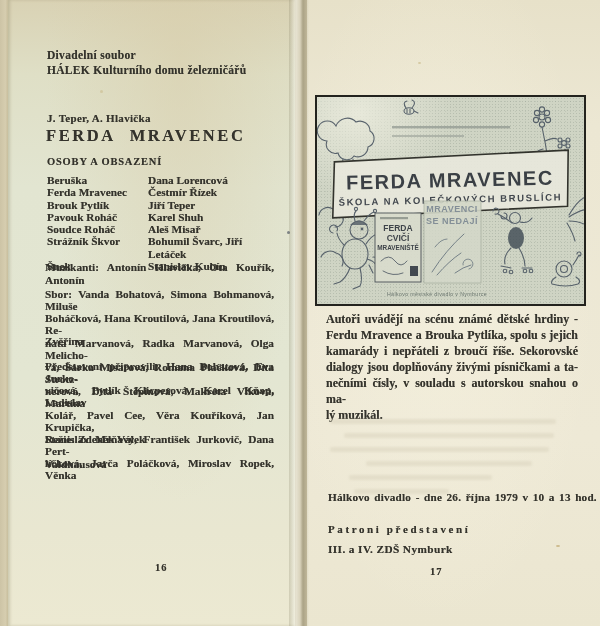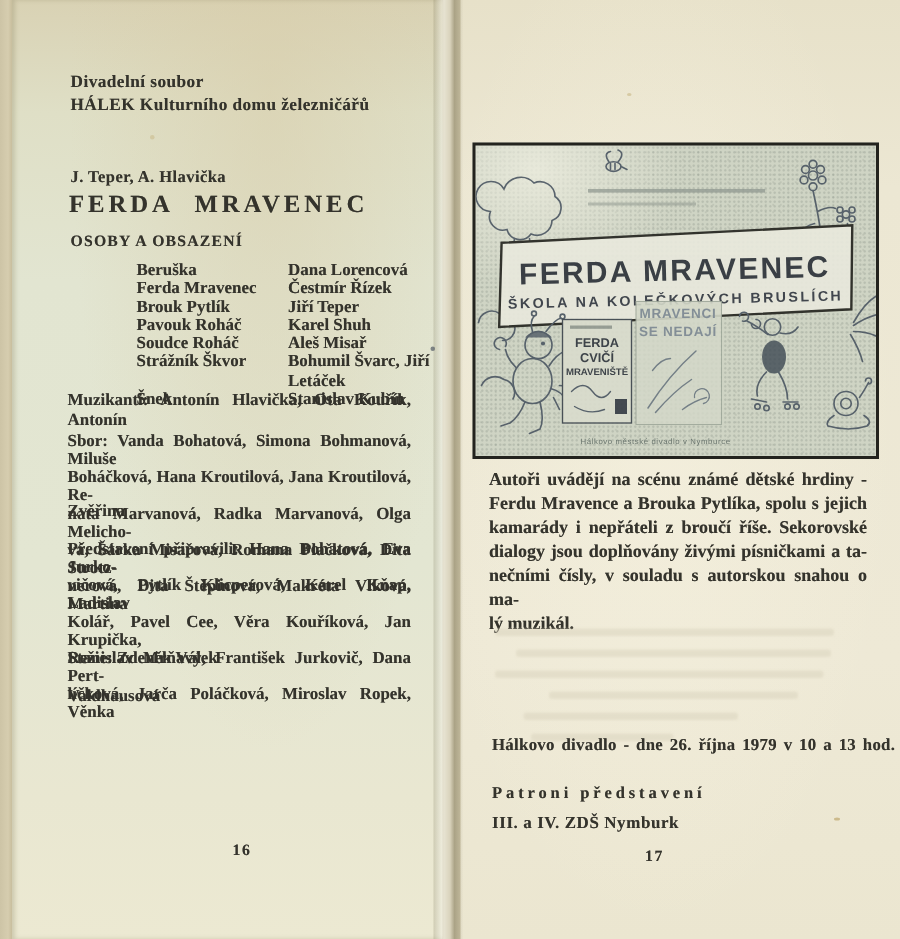--- a/index.html
+++ b/index.html
@@ -33,21 +33,21 @@
     background:linear-gradient(90deg,#cdc4a6,#d6cdaf 60%, #c2b896 100%);
   }
   .ink{color:#34332c;font-weight:bold;text-shadow:0 0 .4px rgba(46,44,38,.55);}
   .block{position:absolute;}
 
   
   .troupe{left:47px;top:48px;font-size:11.5px;line-height:14.5px;letter-spacing:.3px;}
   .authors{left:47px;top:112px;font-size:11px;letter-spacing:.3px;}
   .play-title{left:46px;top:126px;font-size:16.5px;letter-spacing:2.6px;word-spacing:8px;}
   .cast-heading{left:47px;top:156px;font-size:10.5px;letter-spacing:.8px;}
-  .cast{left:47px;top:174px;width:235px;font-size:11.3px;margin-left:44px;}
+  .cast{left:47px;top:174px;width:235px;font-size:11.3px;}
   .cast-row{display:flex;line-height:12.3px;}
   .cast-role{width:101px;flex:0 0 auto;}
   .cast-actor{flex:1;}
   .para{left:45px;width:229px;font-size:11.3px;}
   .para .jline{line-height:12.15px;text-align:justify;text-align-last:justify;}
   .para .jline.last{text-align-last:left;margin-top:48px;}
   .musicians{top:261px;}
   .musicians .jline{line-height:13px;}
   .choir{top:288px;}
   .producers{top:360px;}

